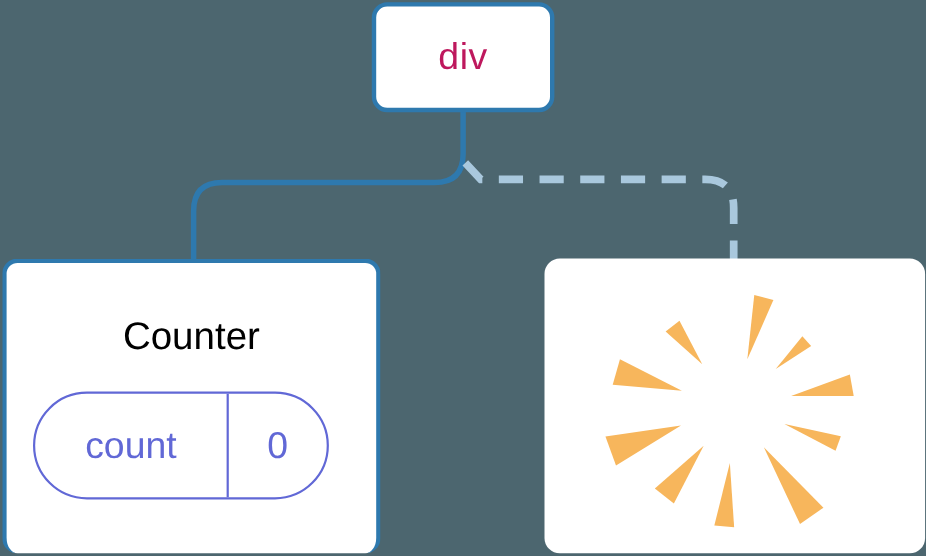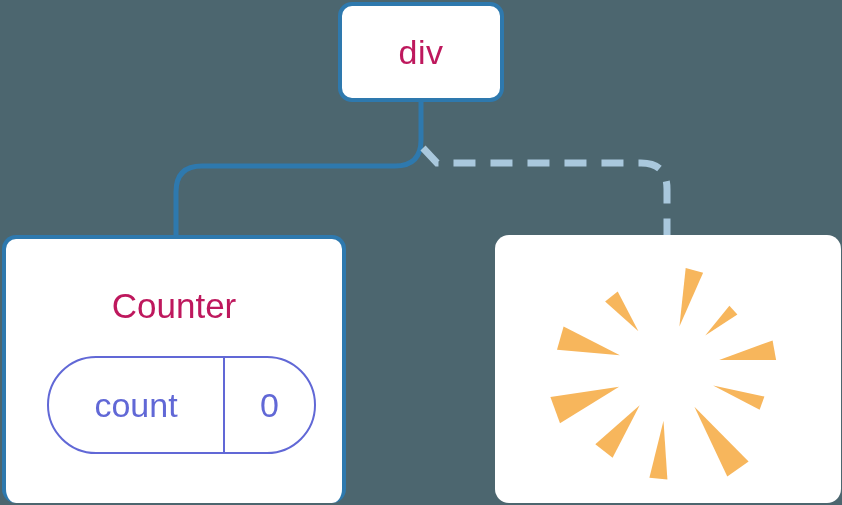--- a/index.html
+++ b/index.html
@@ -55,26 +55,26 @@
     border-radius: 14px;
     border-bottom: none;
   }
   #node-counter .node-title {
     position: absolute;
     left: 0;
     right: 0;
     top: 49px;
     text-align: center;
     font-size: 35px;
-    color: #be185d;
+    color: #000000;
     line-height: 1;
   }
   .pill {
     position: absolute;
-    left: 41px;
+    left: 24px;
     top: 117px;
     width: 269px;
     height: 98px;
     border: 2px solid #6168d6;
     border-radius: 49px;
     box-sizing: border-box;
     display: flex;
     align-items: stretch;
   }
   .pill-key {

